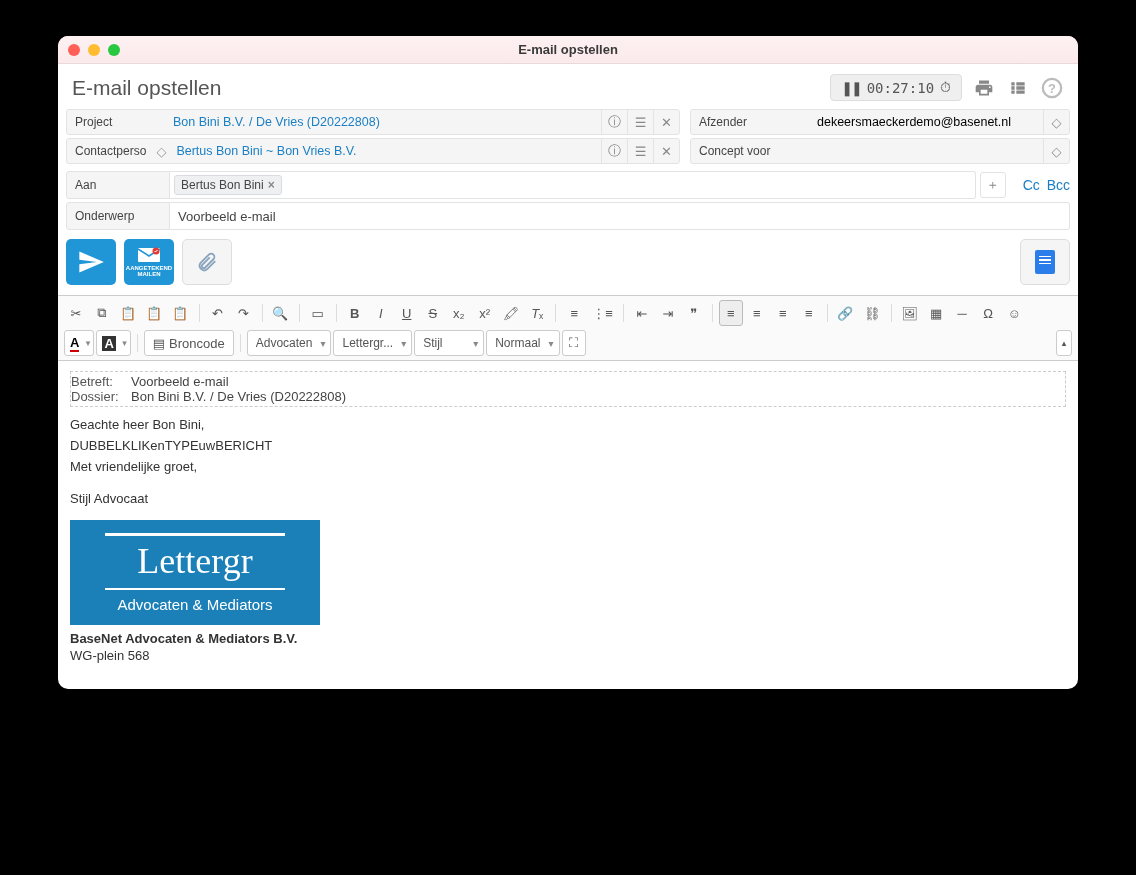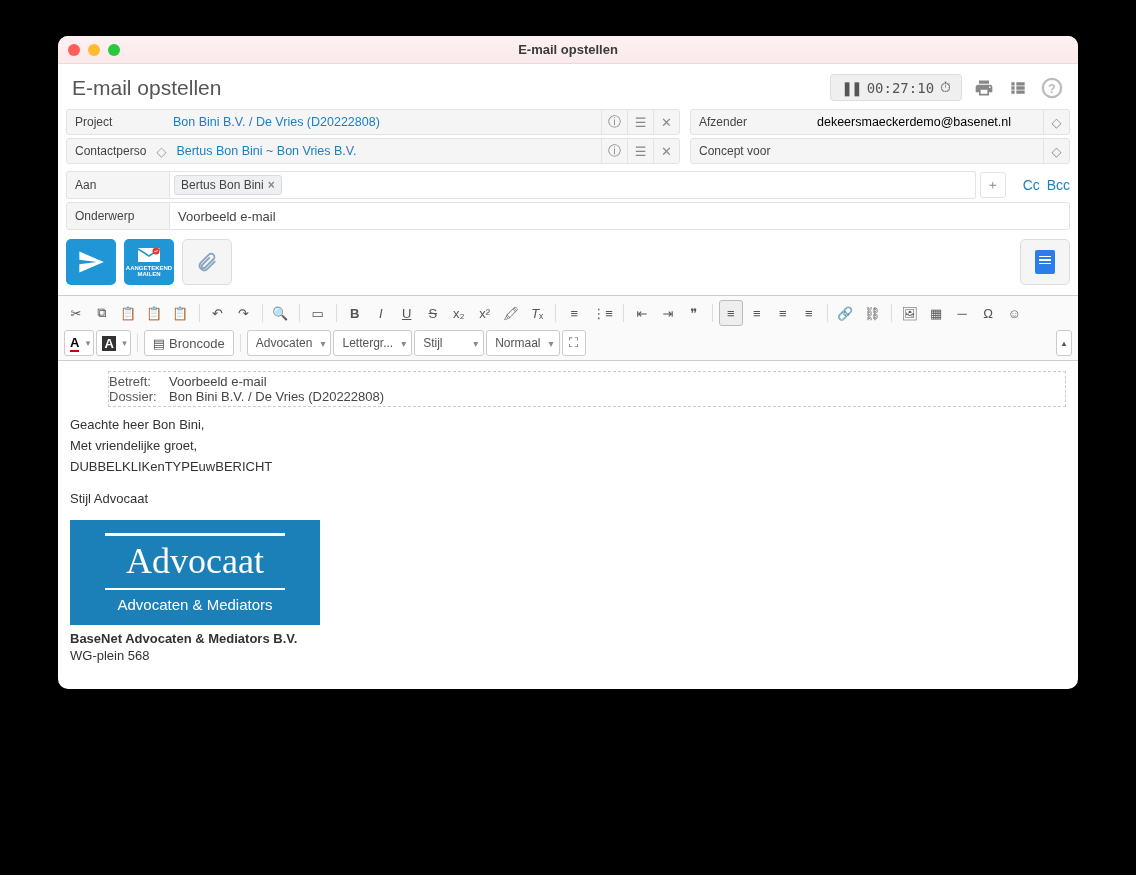--- a/index.html
+++ b/index.html
@@ -56,21 +56,21 @@
 .tb-btn.boxed{border:1px solid #ccc; background:#fff;}
 .tb-btn.active{border:1px solid #bbb;background:#eee;}
 .tb-sep { width:1px; height:18px; background:#ddd; margin:0 4px;}
 .tb-dropdown { height:26px; border:1px solid #ccc; background:#fff; padding:0 18px 0 8px; display:flex;align-items:center; font-size:12px; color:#555; position:relative; border-radius:3px; cursor:pointer; min-width:70px;}
 .tb-dropdown::after{content:"▾"; position:absolute; right:5px; color:#888; font-size:10px;}
 .tb-colorbtn { height:26px;border:1px solid #ccc;background:#fff;padding:0 14px 0 5px;display:flex;align-items:center;border-radius:3px;position:relative;cursor:pointer;}
 .tb-colorbtn::after{content:"▾";position:absolute;right:3px;font-size:9px;color:#888;}
 .underA{border-bottom:2px solid #c00;font-weight:bold;font-size:13px;}
 .bgA{background:#333;color:#fff;padding:0 2px;font-weight:bold;font-size:13px;}
 .doc-area { padding:10px 12px 20px; font-size:13px; color:#333;}
-.meta-table { border:1px dashed #ccc; padding:2px 0; margin-bottom:10px;margin-left:38px;}
+.meta-table { border:1px dashed #ccc; padding:2px 0; margin-bottom:10px;}
 .meta-row{display:flex;}
 .meta-k{width:60px;color:#555;}
 .meta-v{color:#444;}
 .body-text p{margin:6px 0;}
 .sig-logo{width:250px;height:105px;background:#1b7fb8;margin:14px 0 6px;display:flex;flex-direction:column;align-items:center;justify-content:center;color:#fff;}
 .sig-logo .brand{font-size:36px;font-weight:400;font-family:Georgia,serif;}
 .sig-logo .overline{width:180px;height:3px;background:#fff;margin-bottom:4px;}
 .sig-logo .underline{width:180px;height:2px;background:#fff;margin:6px 0 6px;}
 .sig-logo .tag{font-size:15px;}
 svg{display:block;}
@@ -289,27 +289,27 @@
           <div class="meta-k">Betreft:</div>
           <div class="meta-v">Voorbeeld e-mail</div>
         </div>
       <div class="meta-row">
           <div class="meta-k">Dossier:</div>
           <div class="meta-v">Bon Bini B.V. / De Vries (D20222808)</div>
         </div>
     </div>
     <div class="body-text">
       <p>Geachte heer Bon Bini,</p>
+      <p>DUBBELKLIKenTYPEuwBERICHT</p>
       <p>Met vriendelijke groet,</p>
-      <p>DUBBELKLIKenTYPEuwBERICHT</p>
       <br>
       <p style="margin-top:-4px">Stijl Advocaat</p>
       <div class="sig-logo">
         <div class="overline"></div>
-        <div class="brand">Advocaat</div>
+        <div class="brand">Lettergr</div>
         <div class="underline"></div>
         <div class="tag">Advocaten &amp; Mediators</div>
       </div>
       <p><b>BaseNet Advocaten &amp; Mediators B.V.</b></p>
       <p style="margin-top:-4px">WG-plein 568</p>
     </div>
   </div>
 
 </div>
 

